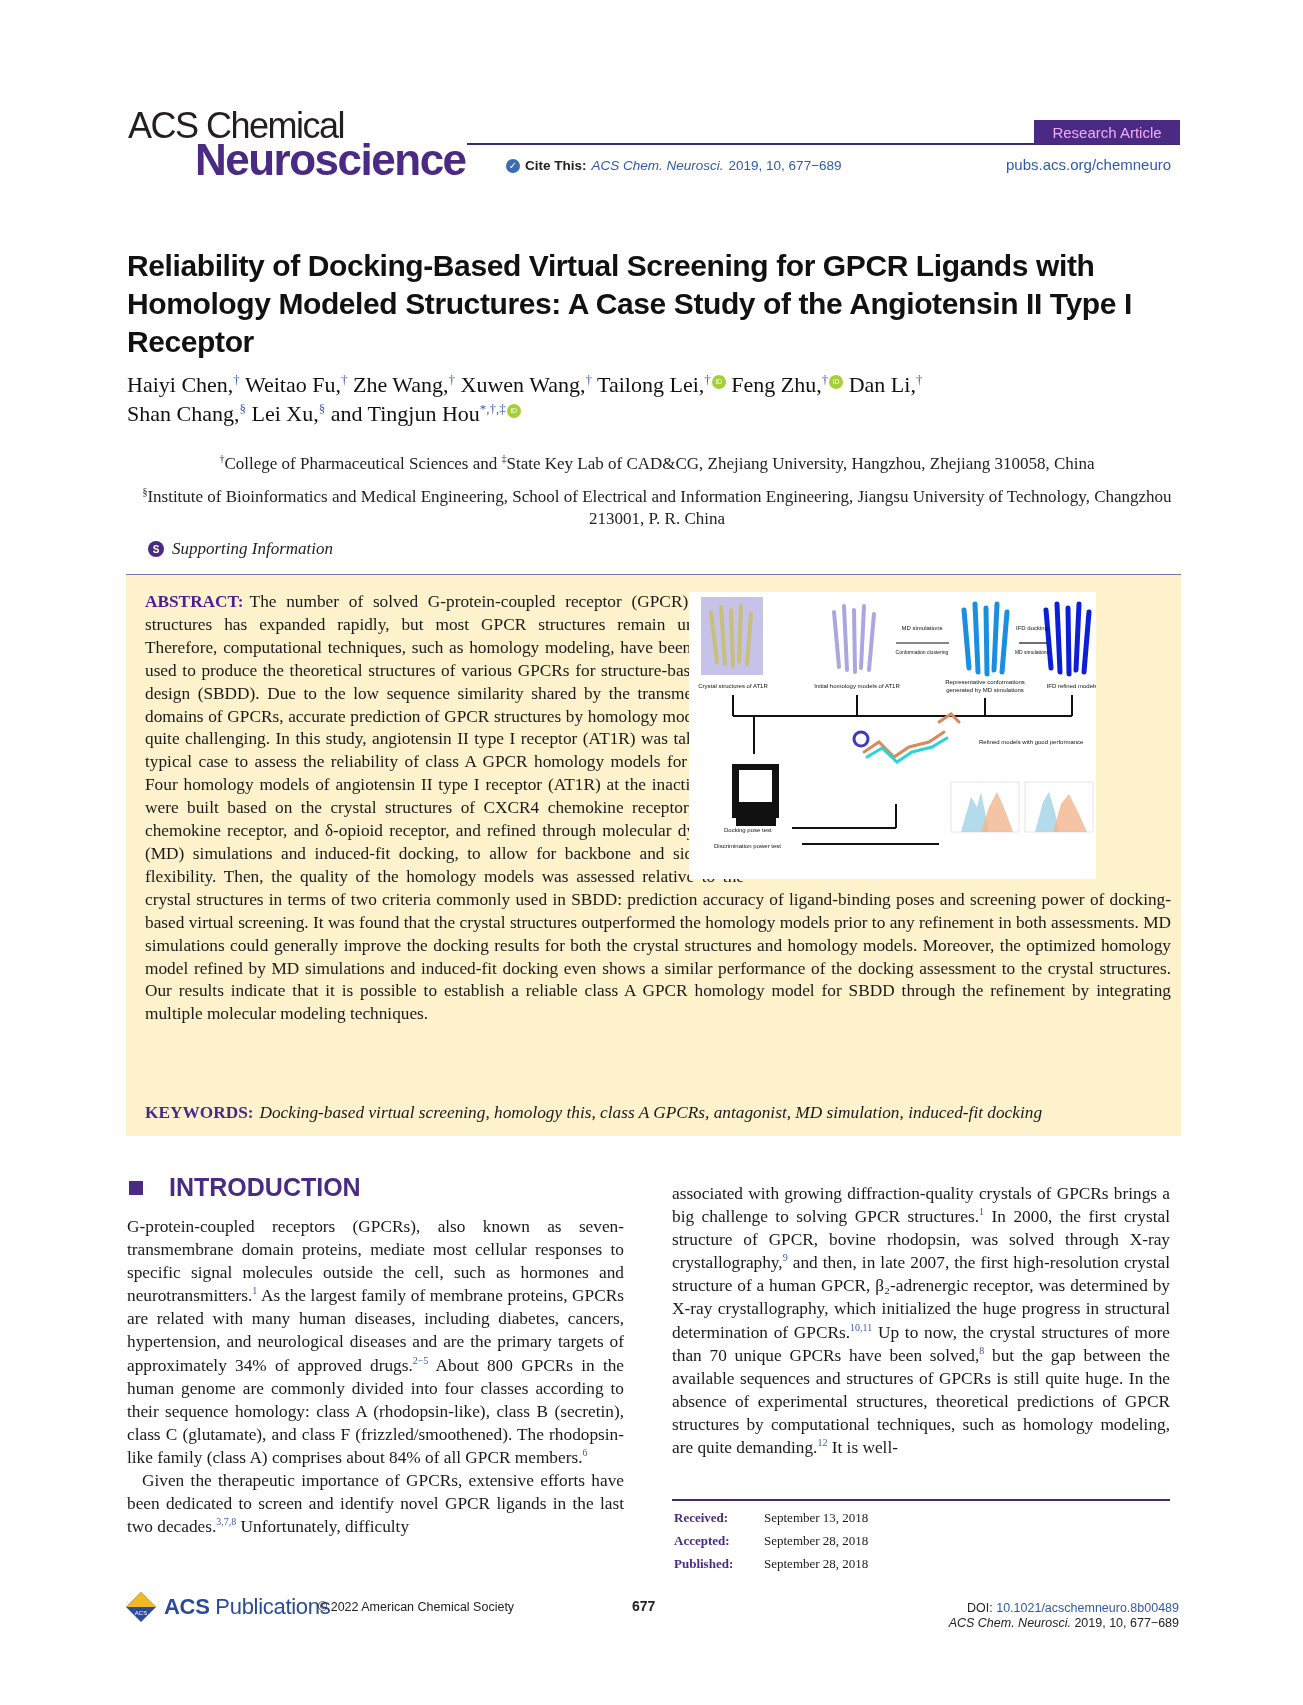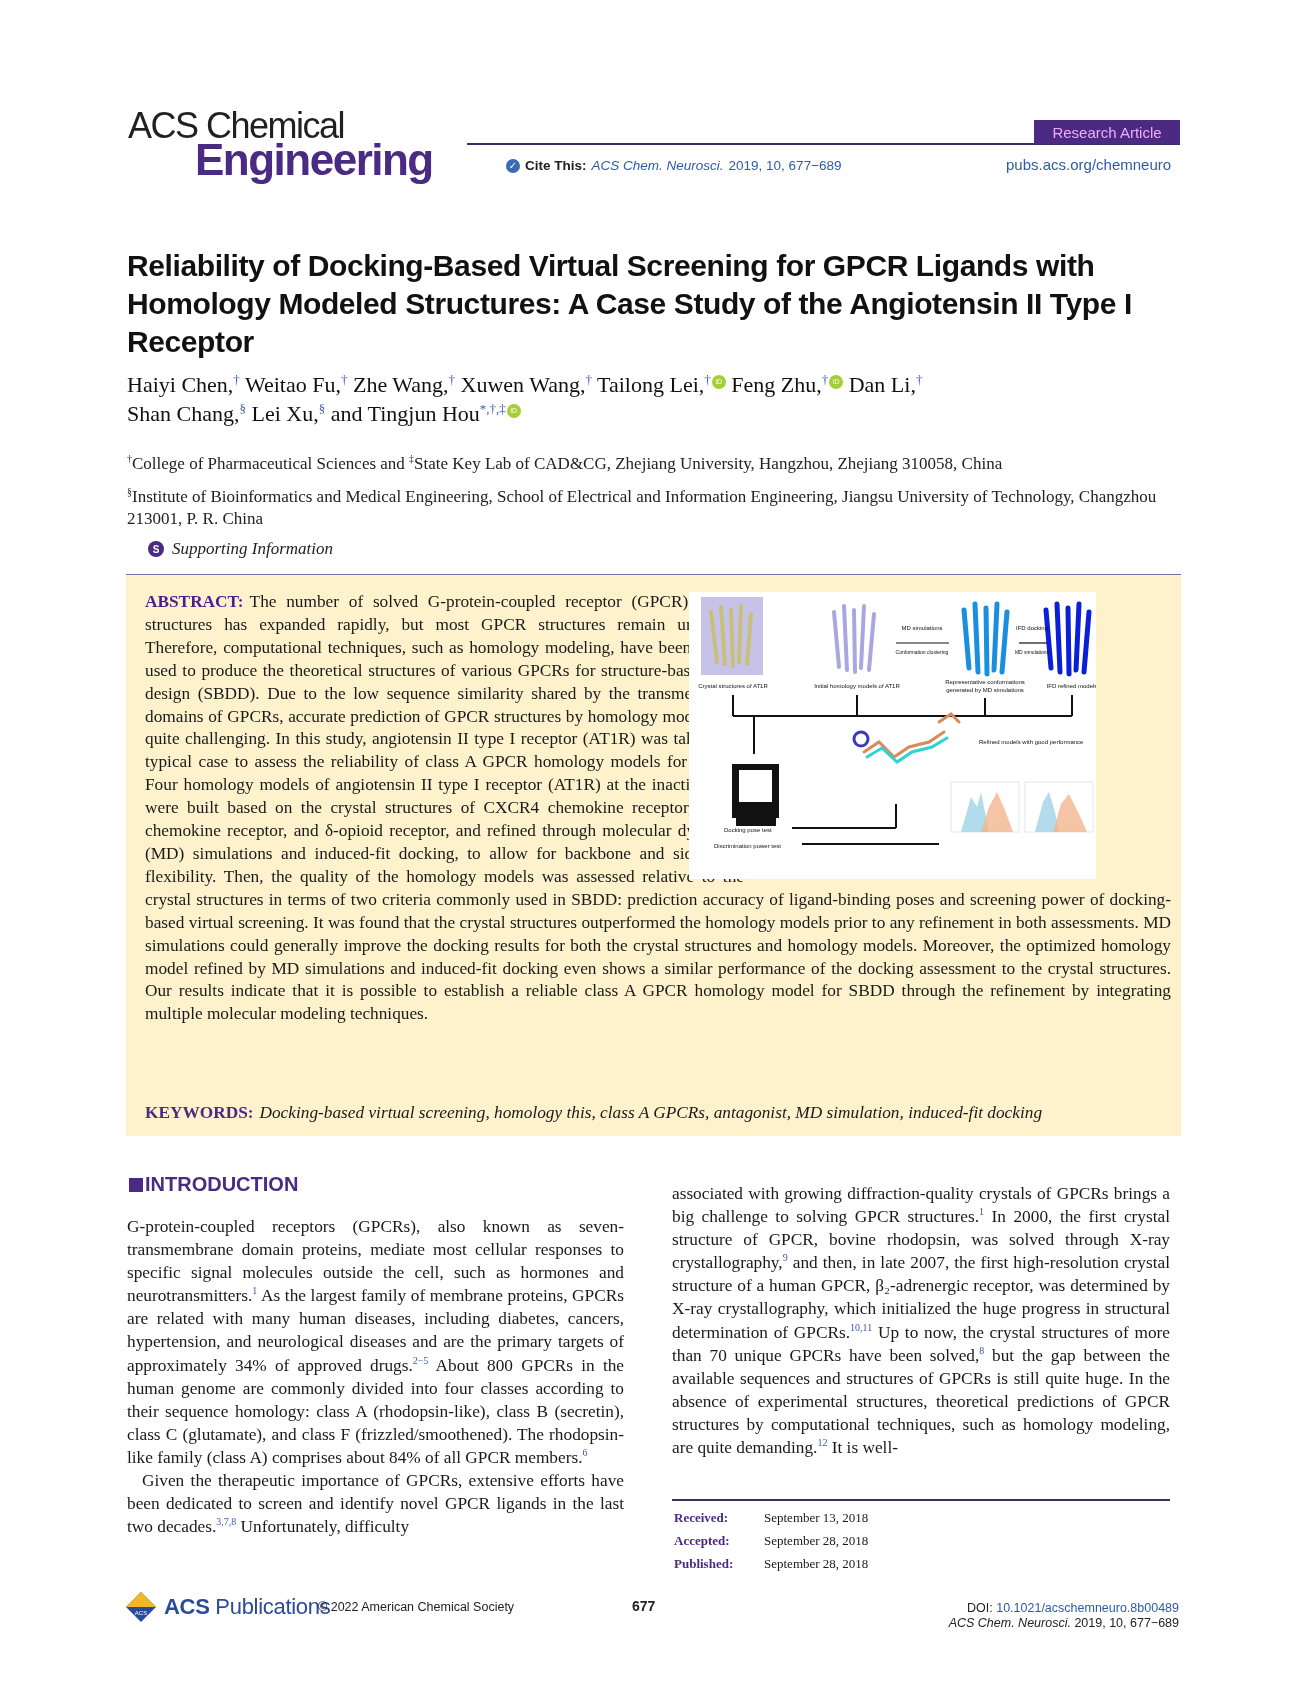--- a/index.html
+++ b/index.html
@@ -19,40 +19,40 @@
   .cite .ref { color: #2f5aa8; font-style: italic; }
   .cite .ref-nums { color: #2f5aa8; }
   .url { left: 1006px; top: 156px; font-family: "Liberation Sans", sans-serif; font-size: 15px; color: #2f5aa8; }
 
   
   .title { left: 127px; top: 247px; width: 1060px; font-family: "Liberation Sans", "DejaVu Sans", sans-serif; font-size: 30px; font-weight: 700; line-height: 38px; color: #111; letter-spacing: -0.4px; }
   .authors { left: 127px; top: 370px; width: 1060px; font-size: 22px; line-height: 29px; color: #111; }
   .authors sup { color: #3a5aa8; font-size: 13px; vertical-align: super; line-height: 0; }
   .orcid { display: inline-block; width: 14px; height: 14px; border-radius: 50%; background: #a6ce39; color: #fff; font-size: 7px; font-family: "Liberation Sans", sans-serif; text-align: center; line-height: 14px; vertical-align: super; margin-left: 1px; }
 
-  .affil { left: 127px; top: 447px; width: 1060px; font-size: 17px; line-height: 23px; color: #222; }
+  .affil { left: 127px; top: 447px; width: 1060px; font-size: 17px; line-height: 23px; color: #222; text-align: center; }
   .affil sup { font-size: 10px; }
   .support { left: 148px; top: 539px; font-size: 17px; font-style: italic; display: flex; align-items: center; gap: 8px; color: #222; }
   .support .s-icon { width: 16px; height: 16px; border-radius: 50%; background: #4b2a83; color: #fff; font-size: 10px; font-style: normal; font-family: "Liberation Sans", sans-serif; font-weight: 700; display: inline-flex; align-items: center; justify-content: center; }
 
   
   .abstract-box { left: 126px; top: 574px; width: 1055px; height: 562px; background: #fdf2cc; border-top: 1.5px solid #7d6fa3; }
   .abstract-text { left: 145px; top: 591px; width: 1026px; font-size: 17.3px; line-height: 22.9px; color: #1a1a1a; text-align: justify; }
   .abstract-text .head { color: #4c1d95; font-weight: 700; margin-right: 6px; }
   .abstract-float { float: right; width: 415px; height: 287px; margin: 0 -4px 6px 16px; }
   .keywords { left: 145px; top: 1103px; width: 1026px; font-size: 17.3px; color: #1a1a1a; }
   .keywords .head { color: #4b2a83; font-weight: 700; margin-right: 6px; }
   .keywords .kw { font-style: italic; }
 
   
   .toc { left: 689px; top: 592px; width: 407px; height: 287px; background: #ffffff; }
   .toc svg { display: block; }
 
   
-  .section-head { left: 129px; top: 1173px; display: flex; align-items: center; gap: 2px; font-family: "Liberation Sans", sans-serif; font-size: 20px; font-weight: 700; color: #4b2a83; }
+  .section-head { left: 129px; top: 1173px; display: flex; align-items: center; gap: 26px; font-family: "Liberation Sans", sans-serif; font-size: 25px; font-weight: 700; color: #4b2a83; }
   .section-head .square { width: 14px; height: 14px; background: #4b2a83; }
   .col { font-size: 17.3px; line-height: 23.1px; color: #1a1a1a; text-align: justify; margin-top: 12px; }
   .col sup { color: #3a5aa8; font-size: 10px; vertical-align: super; line-height: 0; }
   .col-left { left: 127px; top: 1203px; width: 497px; }
   .col-right { left: 672px; top: 1170px; width: 498px; }
   .indent { text-indent: 15px; }
 
   .dates-rule { left: 672px; top: 1499px; width: 498px; height: 2px; background: #3f2a6b; }
   .dates { left: 674px; top: 1506px; font-size: 13px; line-height: 23px; }
   .dates .row { display: flex; }
@@ -65,21 +65,21 @@
   .copyright { left: 318px; top: 1600px; font-family: "Liberation Sans", sans-serif; font-size: 12.5px; color: #222; }
   .pagenum { left: 632px; top: 1598px; font-family: "Liberation Sans", sans-serif; font-size: 14px; font-weight: 700; color: #222; }
   .doi { right: 124px; top: 1601px; font-family: "Liberation Sans", sans-serif; font-size: 12.5px; color: #222; text-align: right; line-height: 15px; }
   .doi .link { color: #2f5aa8; }
   .doi i { font-style: italic; }
 </style>
 </head>
 <body>
 
 <div class="abs logo-line1">ACS Chemical</div>
-<div class="abs logo-line2">Engineering</div>
+<div class="abs logo-line2">Neuroscience</div>
 <div class="abs header-rule"></div>
 <div class="abs badge">Research Article</div>
 <div class="abs cite">
   <span class="check">✓</span>
   <span class="label">Cite This:</span>
   <span class="ref">ACS Chem. Neurosci.</span>
   <span class="ref-nums">2019, 10, 677−689</span>
 </div>
 <div class="abs url">pubs.acs.org/chemneuro</div>
 

